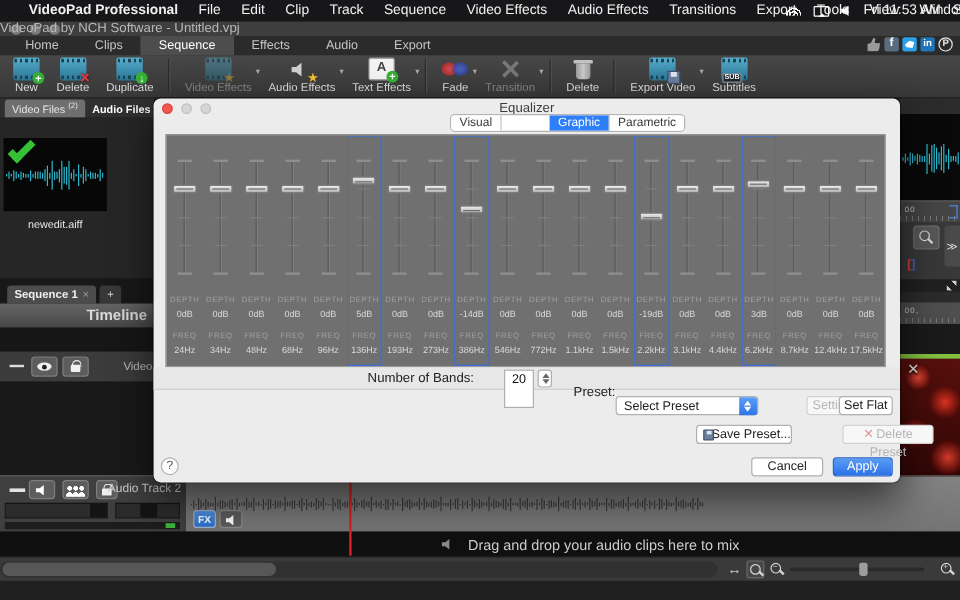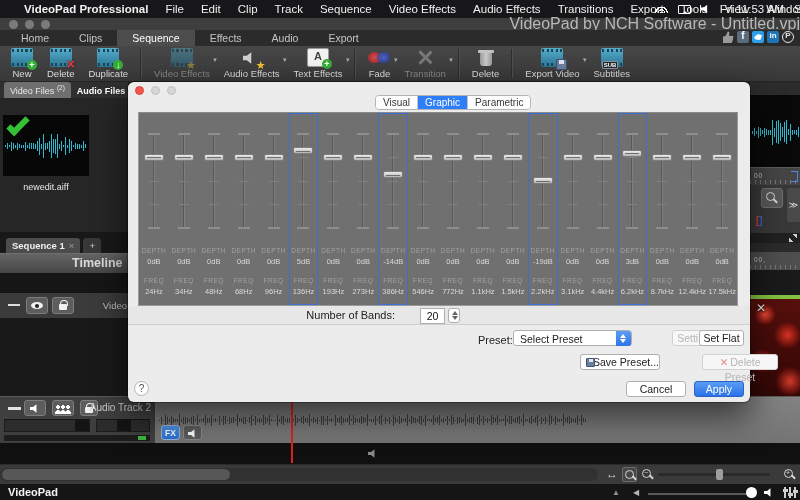--- a/index.html
+++ b/index.html
@@ -18,21 +18,21 @@
   .screenmir{ width:13px; height:9px; border:1.5px solid #fff; border-radius:1px; position:relative; }
   .screenmir::after{ content:""; position:absolute; left:3px; bottom:-1px; border-left:3px solid transparent; border-right:3px solid transparent; border-bottom:3px solid #fff; }
   .spk{ width:9px; height:9px; background:#fff; clip-path:polygon(0 32%,34% 32%,72% 2%,72% 98%,34% 68%,0 68%); display:inline-block; }
   #menu-right .clock{ font-size:11.5px; }
   #menu-right .partial{ font-size:11.5px; width:6px; overflow:hidden; }
 
   
   #titlebar{ position:absolute; left:0; top:18px; width:800px; height:12px; background:#3e3e3e; }
   #titlebar .lights{ position:absolute; left:9px; top:1.5px; display:flex; gap:7px; }
   #titlebar .lights i{ width:9px; height:9px; border-radius:50%; background:#7b7b7b; }
-  #titlebar .wtitle{ position:absolute; left:0; right:0; top:0; text-align:right; font-size:16px; line-height:12px; color:#b8b8b8; }
+  #titlebar .wtitle{ position:absolute; left:0; right:0; top:0; text-align:left; font-size:11px; line-height:12px; color:#b8b8b8; }
 
   
   #ribbon{ position:absolute; left:0; top:30px; width:800px; height:16px; background:#2b2b2b; display:flex; align-items:stretch; padding-left:6px; }
   #ribbon .rtab{ padding:0 15px; font-size:10.5px; line-height:16px; color:#c4c4c4; cursor:default; }
   #ribbon .rtab.active{ background:#4d4d4d; color:#fff; }
   #social{ position:absolute; right:6px; top:31px; display:flex; gap:3px; }
   #social span{ width:12px; height:12px; display:inline-block; position:relative; }
   .thumbsup{ background:#9a9a9a; clip-path:polygon(8% 100%,8% 45%,30% 42%,48% 5%,62% 8%,58% 40%,95% 42%,90% 78%,80% 100%); }
   .fb{ background:#5a6b7e; border-radius:2px; }
   .fb::after{ content:"f"; position:absolute; left:0; right:0; top:-1px; text-align:center; color:#fff; font-size:10px; font-weight:bold; }
@@ -184,35 +184,35 @@
   
   #dialog{ position:absolute; left:128px; top:82px; width:622px; height:320px; background:#ececec; border-radius:6px; box-shadow:0 14px 34px rgba(0,0,0,.6), 0 0 0 1px rgba(0,0,0,.28); z-index:20; }
   #dlg-lights{ position:absolute; left:7px; top:4px; display:flex; gap:7px; }
   #dlg-lights i{ width:9px; height:9px; border-radius:50%; }
   #dlg-lights .r{ background:#f4554d; border:0.5px solid #d8443c; }
   #dlg-lights .g{ background:#d6d6d6; border:0.5px solid #c0c0c0; }
   #dlg-title{ position:absolute; left:0; right:0; top:2px; text-align:center; font-size:11px; color:#3c3c3c; }
   #dlg-tabs{ position:absolute; left:247px; top:13px; height:15px; display:flex; border:1px solid #b4b4b4; border-radius:4px; overflow:hidden; background:#fff; }
   #dlg-tabs .seg{ font-size:10px; line-height:13px; color:#3a3a3a; text-align:center; border-right:1px solid #c4c4c4; padding:0 7px; background:#fdfdfd; }
   #dlg-tabs .seg:last-child{ border-right:none; }
-  #dlg-tabs .seg.active{ background:#2d7ef7; color:#fff; }
+  #dlg-tabs .seg.active{ background:#2d7ef7; color:#fff;margin-left:40px; }
   #eq-panel{ position:absolute; left:10px; top:30px; width:600px; height:194px; background:#707070; border:1px solid #9a9a9a; border-top-color:#8a8a8a; display:flex; }
   .band{ position:relative; flex:1; height:100%; }
   .band.sel{ box-shadow:inset 0 0 0 1px #3c6fd2; }
   .trk{ position:absolute; left:50%; margin-left:-1px; top:21px; width:2px; height:94px; background:#585858; border-right:1px solid #7e7e7e; }
   .cap{ position:absolute; left:50%; margin-left:-6px; width:12px; height:1.5px; background:#8e8e8e; }
   .tick{ position:absolute; left:50%; margin-left:-5px; width:10px; height:1px; background:#7f7f7f; }
   .hnd{ position:absolute; left:50%; margin-left:-10px; width:20px; height:7px; background:linear-gradient(#ededed,#b4b4b4); border:1px solid #7c7c7c; border-radius:2px; z-index:3; }
   .hnd::after{ content:""; position:absolute; left:2px; right:2px; top:2.5px; height:1px; background:#6e6e6e; }
   .bl{ position:absolute; left:0; right:0; text-align:center; }
   .bl.small{ font-size:6.5px; color:#a2a2a2; letter-spacing:.5px; }
   .bl.val{ font-size:7.5px; color:#dadada; }
   #nb-strip{ position:absolute; left:0; top:224px; width:622px; height:19px; background:#e7e7e7; border-bottom:1px solid #d0d0d0; }
   #nb-strip .lbl{ position:absolute; left:140px; top:3px; width:127px; text-align:right; font-size:11px; color:#222; }
-  #nb-box{ position:absolute; left:292px; top:1.5px; width:25px; height:16px; background:#fff; border:1px solid #aeaeae; font-size:10.5px; text-align:center; line-height:14px; color:#111; }
+  #nb-box{ position:absolute; left:292px; top:1.5px; width:25px; height:32px; background:#fff; border:1px solid #aeaeae; font-size:10.5px; text-align:center; line-height:14px; color:#111; }
   #nb-step{ position:absolute; left:320px; top:1.5px; width:12px; height:15px; background:#fff; border:1px solid #aeaeae; border-radius:3px; }
   #nb-step .up{ position:absolute; left:2.5px; top:2px; border-left:3px solid transparent; border-right:3px solid transparent; border-bottom:4px solid #666; }
   #nb-step .dn{ position:absolute; left:2.5px; bottom:2px; border-left:3px solid transparent; border-right:3px solid transparent; border-top:4px solid #666; }
   .prow-lbl{ position:absolute; font-size:11px; color:#222; }
   #preset-dd{ position:absolute; left:385px; top:248px; width:119px; height:16px; background:#fff; border:1px solid #b0b0b0; border-radius:3px; }
   #preset-dd .pv{ position:absolute; left:6px; top:1.5px; font-size:10.5px; color:#222; }
   #preset-dd .cbox{ position:absolute; right:0; top:0; width:15px; height:14.5px; background:linear-gradient(#5a9df5,#2f74ea); border-radius:0 2.5px 2.5px 0; }
   #preset-dd .cbox i{ position:absolute; left:4px; width:0; height:0; border-left:3.5px solid transparent; border-right:3.5px solid transparent; }
   #preset-dd .cbox i.u{ top:2.5px; border-bottom:4px solid #fff; }
   #preset-dd .cbox i.d{ bottom:2.5px; border-top:4px solid #fff; }
@@ -731,20 +731,21 @@
         <span style="width: 1px; flex: 0 0 1px; background: rgb(60, 60, 60); height: 3px;"></span>
       </div>
     <span id="fxbtn">FX</span>
     <span id="lspk">
         <span class="spk"></span>
       </span>
   </div>
   <div id="playhead"></div>
   <div id="dropbar">
     <span class="spk"></span>
+    <span class="txt">Drag and drop your audio clips here to mix</span>
   </div>
 
   <div id="statusbar">
     <span id="hscroll">
         <i></i>
       </span>
     <span class="arrws">↔</span>
     <span class="magbtn" style="left:622px">
         <span class="mg">
           <span class="mgg"></span>
@@ -758,40 +759,28 @@
     <span id="zslider">
         <i></i>
       </span>
     <span class="magbtn" id="magplus" style="border:none;background:none">
         <span class="mg">
           <span class="mgg">+</span>
         </span>
       </span>
   </div>
 
-  <div id="bottombar">
-    <span id="brand">VideoPad</span>
-    <span class="tri">▲</span>
-    <span class="lft">◀</span>
-    <span id="vline"></span>
-    <span id="vball"></span>
-    <span class="spk"></span>
-    <span id="mixer">
-        <i></i>
-        <i></i>
-        <i></i>
-      </span>
-  </div>
 
   <div id="dialog">
     <div id="dlg-lights">
       <i class="r"></i>
       <i class="g"></i>
       <i class="g"></i>
     </div>
+    <div id="dlg-title">Equalizer</div>
     <div id="dlg-tabs">
         <span class="seg">Visual</span>
         <span class="seg active">Graphic</span>
         <span class="seg">Parametric</span>
       </div>
 
     <div id="eq-panel">
         <div class="band">
           <span class="trk"></span>
           <span class="cap" style="top: 20px;"></span>
@@ -1056,21 +1045,21 @@
 
     <div id="nb-strip">
       <span class="lbl">Number of Bands:</span>
       <span id="nb-box">20</span>
       <span id="nb-step">
           <i class="up"></i>
           <i class="dn"></i>
         </span>
     </div>
 
-    <span class="prow-lbl" style="left:350px;top:252px">Preset:</span>
+    <span class="prow-lbl" style="left:350px;top:239px">Preset:</span>
     <div id="preset-dd">
       <span class="pv">Select Preset</span>
       <span class="cbox">
           <i class="u"></i>
           <i class="d"></i>
         </span>
     </div>
     <span class="dbtn dim" id="btn-settings">Settings...</span>
     <span class="dbtn" id="btn-setflat">Set Flat</span>
     <span class="dbtn" id="btn-save"><span class="floppy2"></span><span class="t">Save Preset...</span></span>

